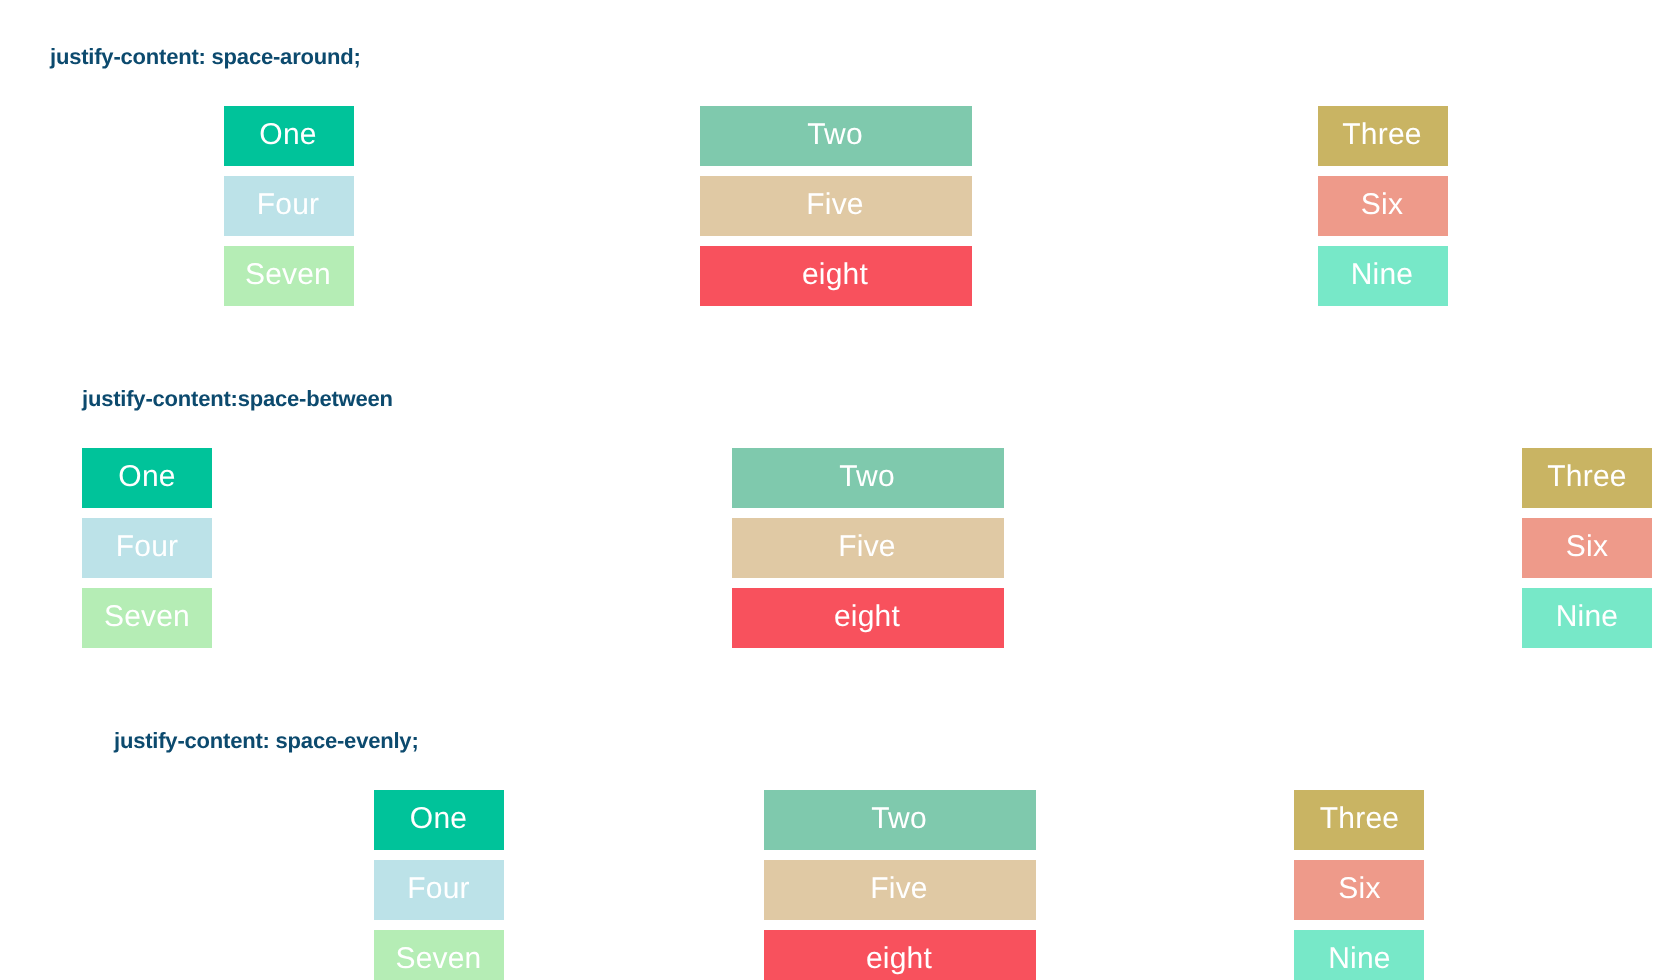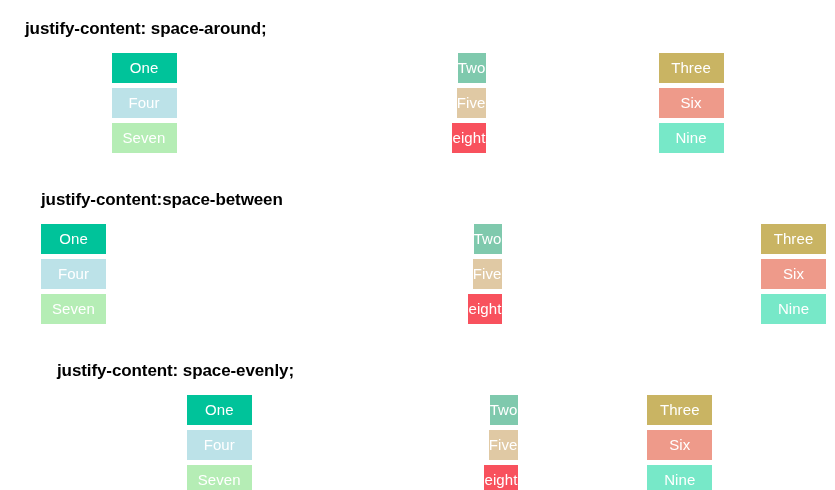--- a/index.html
+++ b/index.html
@@ -21,23 +21,23 @@
     box-sizing: border-box;
     padding: 0;
   }
 
   .section {
     position: relative;
   }
 
   .section-heading {
     font-family: "Liberation Sans", sans-serif;
-    font-size: 17px;
+    font-size: 11px;
     font-weight: bold;
-    color: #000000;
+    color: #0c4a6e;
     letter-spacing: -0.1px;
     margin: 0;
     padding: 0 0 0 25px;
     line-height: 18px;
     white-space: pre;
   }
 
   .flex-demo {
     display: flex;
     width: 785px;
@@ -64,21 +64,21 @@
     font-size: 15px;
     font-weight: normal;
     letter-spacing: 0.1px;
     margin-bottom: 5px;
     box-sizing: border-box;
     white-space: nowrap;
     overflow: visible;
   }
   .col .box:last-child { margin-bottom: 16px; }
 
-  .col.wide { width: 136px; align-items: flex-end; }
+  .col.wide { width: 136px; }
 
   
   .sec-1 { padding-top: 20px; }
   .sec-1 .flex-demo { margin-top: 15px; }
   .sec-2 { padding-top: 22px; padding-left: 16px; }
   .sec-2 .flex-demo { margin-top: 15px; }
   .sec-3 { padding-top: 22px; padding-left: 32px; }
   .sec-3 .flex-demo { margin-top: 15px; }
 </style>
 </head>

